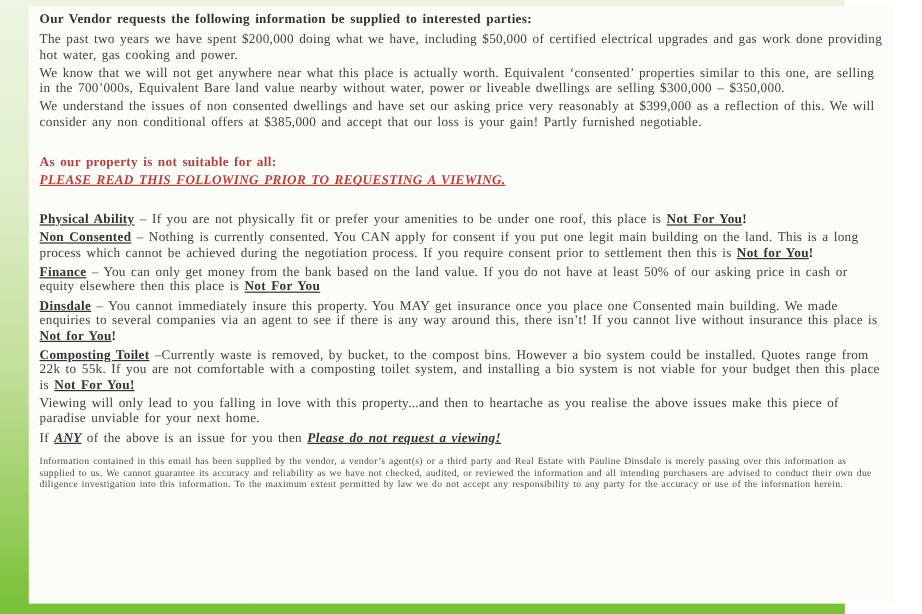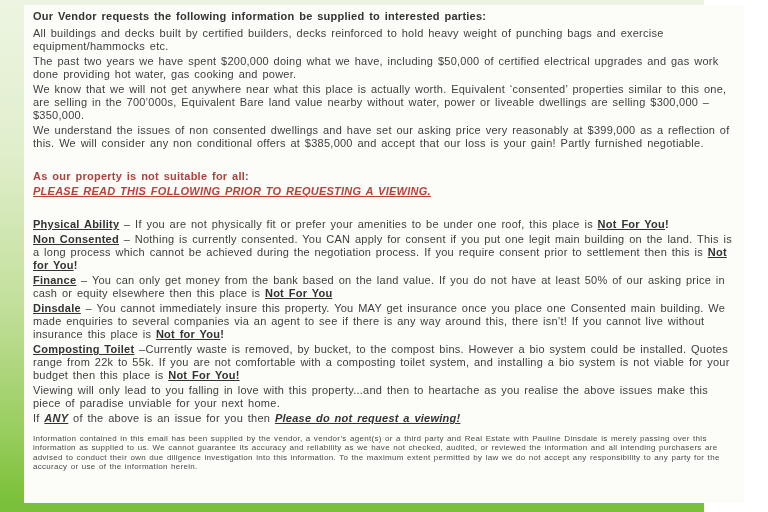--- a/index.html
+++ b/index.html
@@ -1,19 +1,20 @@
 <!DOCTYPE html>
 <html><head>
 <meta charset="utf-8">
 <style>
   html,body{margin:0;padding:0;}
   body{width:768px;height:512px;overflow:hidden;font-family:"Liberation Sans",sans-serif;}
   .page{
     position:relative;width:704px;height:512px;
     background:linear-gradient(180deg,#edf5e2 0%,#e0eecb 30%,#c2df9a 60%,#97cd5d 85%,#7ec23e 96%,#7ac03b 100%);
+    font-family:Liberation Serif, serif;
   }
   .sheet{
     position:absolute;left:24px;top:5px;width:720px;height:498px;
     box-sizing:border-box;background:#fcfcf9;
     padding:5px 8px 0 9px;overflow:hidden;
     filter:blur(.28px);
   }
   p{margin:0 0 2.5px;font-size:11px;line-height:12.8px;color:#3e3e3e;
     word-spacing:1.4px;letter-spacing:.25px;}
   .b{font-weight:bold;color:#333333;}
@@ -31,21 +32,20 @@
     letter-spacing:.3px;word-spacing:.8px;}
 </style>
 </head>
 <body>
 
 <div class="page">
   <div class="sheet">
 
     <p class="b intro">Our Vendor requests the following information be supplied to interested parties:</p>
 
-    <p>All buildings and decks built by certified builders, decks reinforced to hold heavy weight of punching bags and exercise equipment/hammocks etc.</p>
     <p>The past two years we have spent $200,000 doing what we have, including $50,000 of certified electrical upgrades and gas work done providing hot water, gas cooking and power.</p>
     <p>We know that we will not get anywhere near what this place is actually worth. Equivalent ‘consented’ properties similar to this one, are selling in the 700’000s, Equivalent Bare land value nearby without water, power or liveable dwellings are selling $300,000 – $350,000.</p>
     <p>We understand the issues of non consented dwellings and have set our asking price very reasonably at $399,000 as a reflection of this. We will consider any non conditional offers at $385,000 and accept that our loss is your gain!  Partly furnished negotiable.</p>
 
     <p class="red-head">As our property is not suitable for all:</p>
     <p class="red-instr">PLEASE READ THIS FOLLOWING PRIOR TO REQUESTING A VIEWING.</p>
 
     <p><span class="lead">Physical Ability</span><span> – If you are not physically fit or prefer your amenities to be under one roof, this place is  </span><span class="emph">Not For You</span><span class="b">!</span></p>
 
     <p><span class="lead">Non Consented</span><span> – Nothing is currently consented. You CAN apply for consent if you put one legit main building on the land. This is a long process which cannot be achieved during the negotiation process. If you require consent prior to settlement then this is </span><span class="emph">Not for You</span><span class="b">!</span></p>

